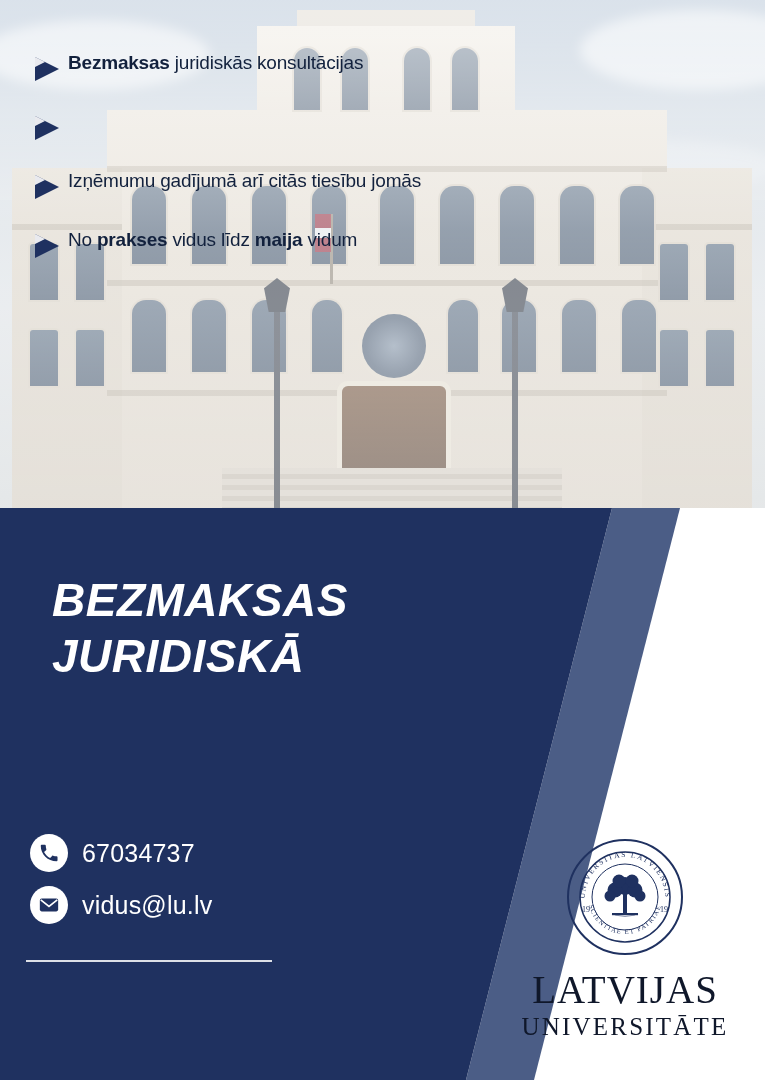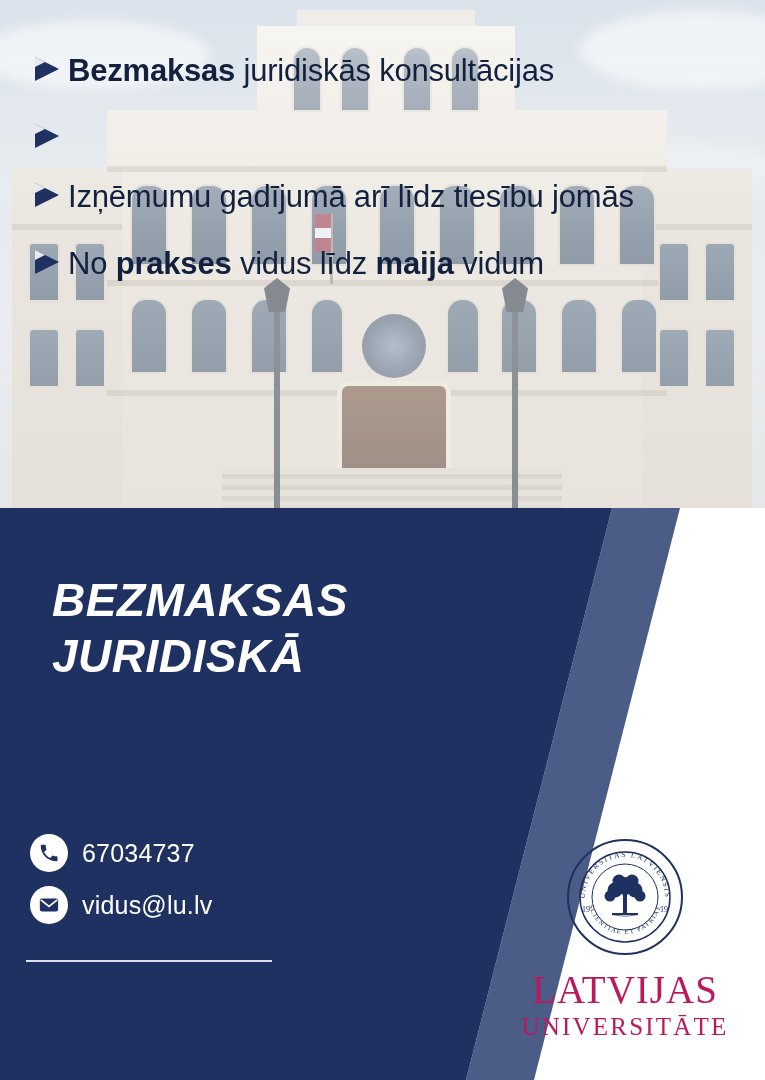--- a/index.html
+++ b/index.html
@@ -157,21 +157,21 @@
   }
   .bullet-arrow {
     flex: 0 0 auto;
     width: 26px;
     height: 28px;
     margin-top: 5px;
     margin-right: 8px;
   }
   .bullet-arrow svg { display: block; }
   .bullet-text {
-    font-size: 31px;
+    font-size: 19px;
     line-height: 1.33;
     color: #12213d;
     font-weight: 400;
     letter-spacing: -0.2px;
   }
   .bullet-text b { font-weight: 700; }
 
   
   .navy-panel {
     position: absolute;
@@ -253,21 +253,21 @@
     left: 505px; top: 330px;
     width: 240px;
     text-align: center;
   }
   .lu-seal {
     width: 118px; height: 118px;
     margin: 0 auto 14px auto;
     position: relative;
   }
   .lu-name {
-    color: #be185d;
+    color: #0f172a;
     line-height: 1.02;
   }
   .lu-name .l1 {
     font-family: "Liberation Serif", serif;
     font-size: 39px;
     letter-spacing: 1px;
     display: block;
   }
   .lu-name .l2 {
     font-family: "Liberation Serif", serif;
@@ -374,21 +374,21 @@
       </span>
     </div>
 
     <div class="bullet-row">
       <span class="bullet-arrow">
         <svg width="26" height="28" viewBox="0 0 26 28">
           <path d="M1 2 L25 14 L1 26 Z" fill="#1f3160"></path>
           <path d="M1 2 L11 7 L1 12 Z" fill="#ffffff" opacity="0.9"></path>
         </svg>
       </span>
-      <span class="bullet-text">Izņēmumu gadījumā arī līdz tiesību jomās</span>
+      <span class="bullet-text">Izņēmumu gadījumā arī citās tiesību jomās</span>
     </div>
 
     <div class="bullet-row">
       <span class="bullet-arrow">
         <svg width="26" height="28" viewBox="0 0 26 28">
           <path d="M1 2 L25 14 L1 26 Z" fill="#1f3160"></path>
           <path d="M1 2 L11 7 L1 12 Z" fill="#ffffff" opacity="0.9"></path>
         </svg>
       </span>
       <span class="bullet-text">

